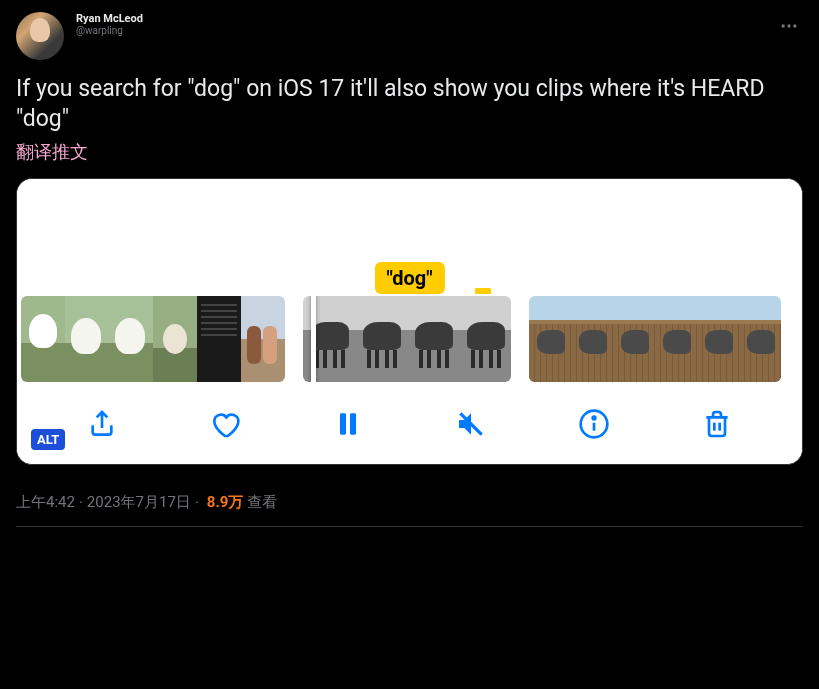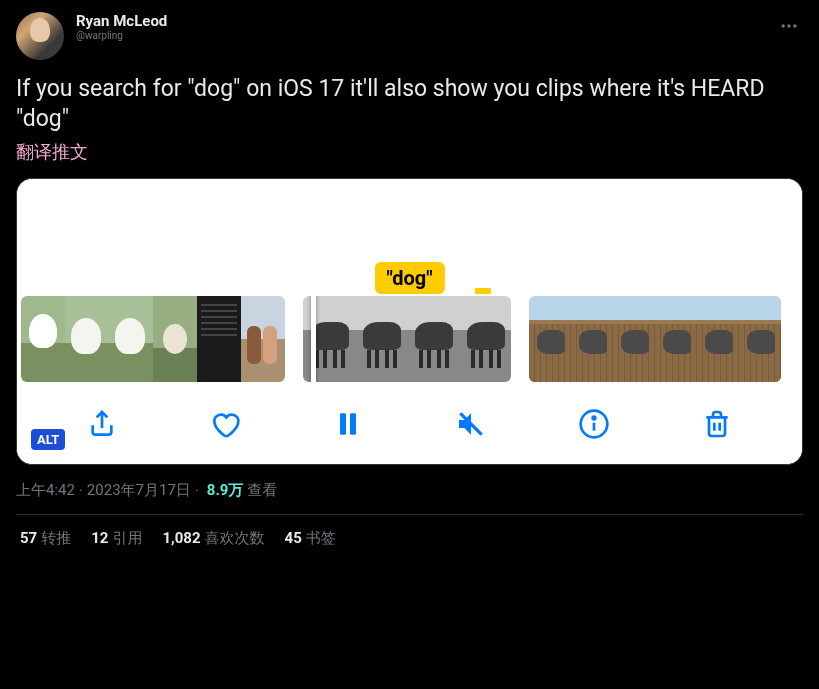--- a/index.html
+++ b/index.html
@@ -31,21 +31,21 @@
   }
   .avatar::after {
     content: "";
     position: absolute;
     top: 6px; left: 14px;
     width: 20px; height: 24px;
     background: #e8c8a8;
     border-radius: 50% 50% 40% 40%;
   }
   .name-block { display: flex; flex-direction: column; line-height: 1.2; }
-  .display-name { font-weight: 700; font-size: 15px; color: #e7e9ea; }
+  .display-name { font-weight: 700; font-size: 11px; color: #e7e9ea; }
   .handle { font-size: 10px; color: #71767b; }
   .more-icon {
     position: absolute;
     right: 0;
     top: 0;
     color: #71767b;
     cursor: pointer;
     padding: 4px;
   }
   .tweet-text {
@@ -182,21 +182,21 @@
     z-index: 3;
   }
   .meta-row {
     margin-top: 16px;
     color: #71767b;
     font-size: 15px;
     display: flex;
     align-items: flex-end;
     gap: 4px;
   }
-  .meta-row .views-count { color: #5eead4; font-weight: 700; margin-left: 4px; }
+  .meta-row .views-count { color: #f97316; font-weight: 700; margin-left: 4px; margin-top: 12px; }
   .divider {
     margin-top: 14px;
     border-top: 1px solid #2f3336;
   }
   .stats-row {
     display: flex;
     gap: 20px;
     padding: 14px 4px 0;
     font-size: 15px;
     color: #71767b;
@@ -303,32 +303,14 @@
     <span>上午4:42</span>
     <span> · </span>
     <span>2023年7月17日</span>
     <span> · </span>
     <span class="views-count">8.9万</span>
     <span> 查看</span>
   </div>
 
   <div class="divider"></div>
 
-  <div class="stats-row">
-    <div class="stat">
-      <span class="num">57</span>
-      <span> 转推</span>
-    </div>
-    <div class="stat">
-      <span class="num">12</span>
-      <span> 引用</span>
-    </div>
-    <div class="stat">
-      <span class="num">1,082</span>
-      <span> 喜欢次数</span>
-    </div>
-    <div class="stat">
-      <span class="num">45</span>
-      <span> 书签</span>
-    </div>
-  </div>
 
 </div>
 
 </body></html>

